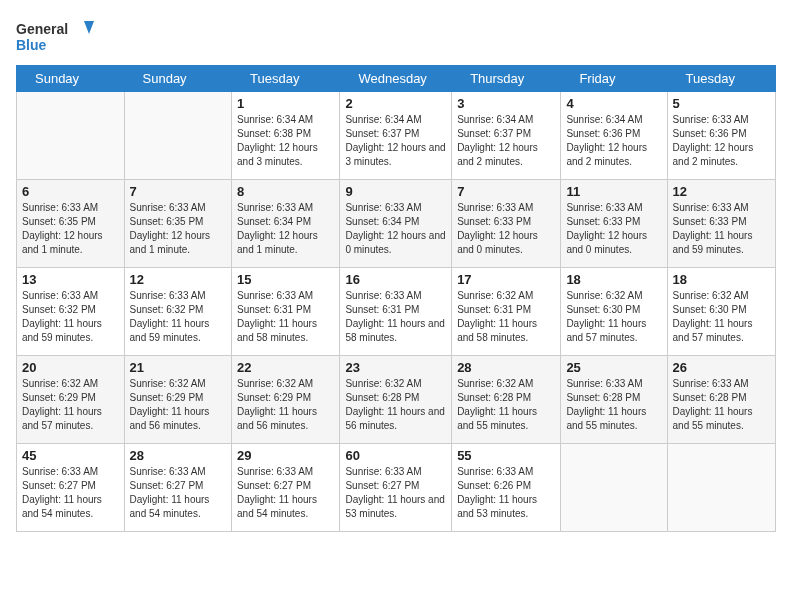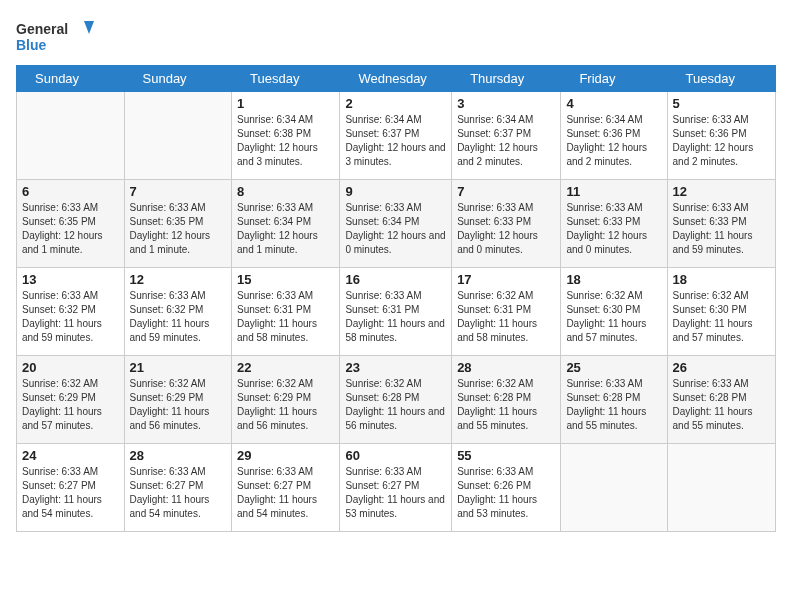--- a/index.html
+++ b/index.html
@@ -268,21 +268,21 @@
         </td>
         <td>
           <div class="day-number">26</div>
           <div class="day-info" style="white-space: pre-line;">Sunrise: 6:33 AM
 Sunset: 6:28 PM
 Daylight: 11 hours and 55 minutes.</div>
         </td>
       </tr>
       <tr>
         <td>
-          <div class="day-number">24</div>
+          <div class="day-number">45</div>
           <div class="day-info" style="white-space: pre-line;">Sunrise: 6:33 AM
 Sunset: 6:27 PM
 Daylight: 11 hours and 54 minutes.</div>
         </td>
         <td>
           <div class="day-number">28</div>
           <div class="day-info" style="white-space: pre-line;">Sunrise: 6:33 AM
 Sunset: 6:27 PM
 Daylight: 11 hours and 54 minutes.</div>
         </td>

